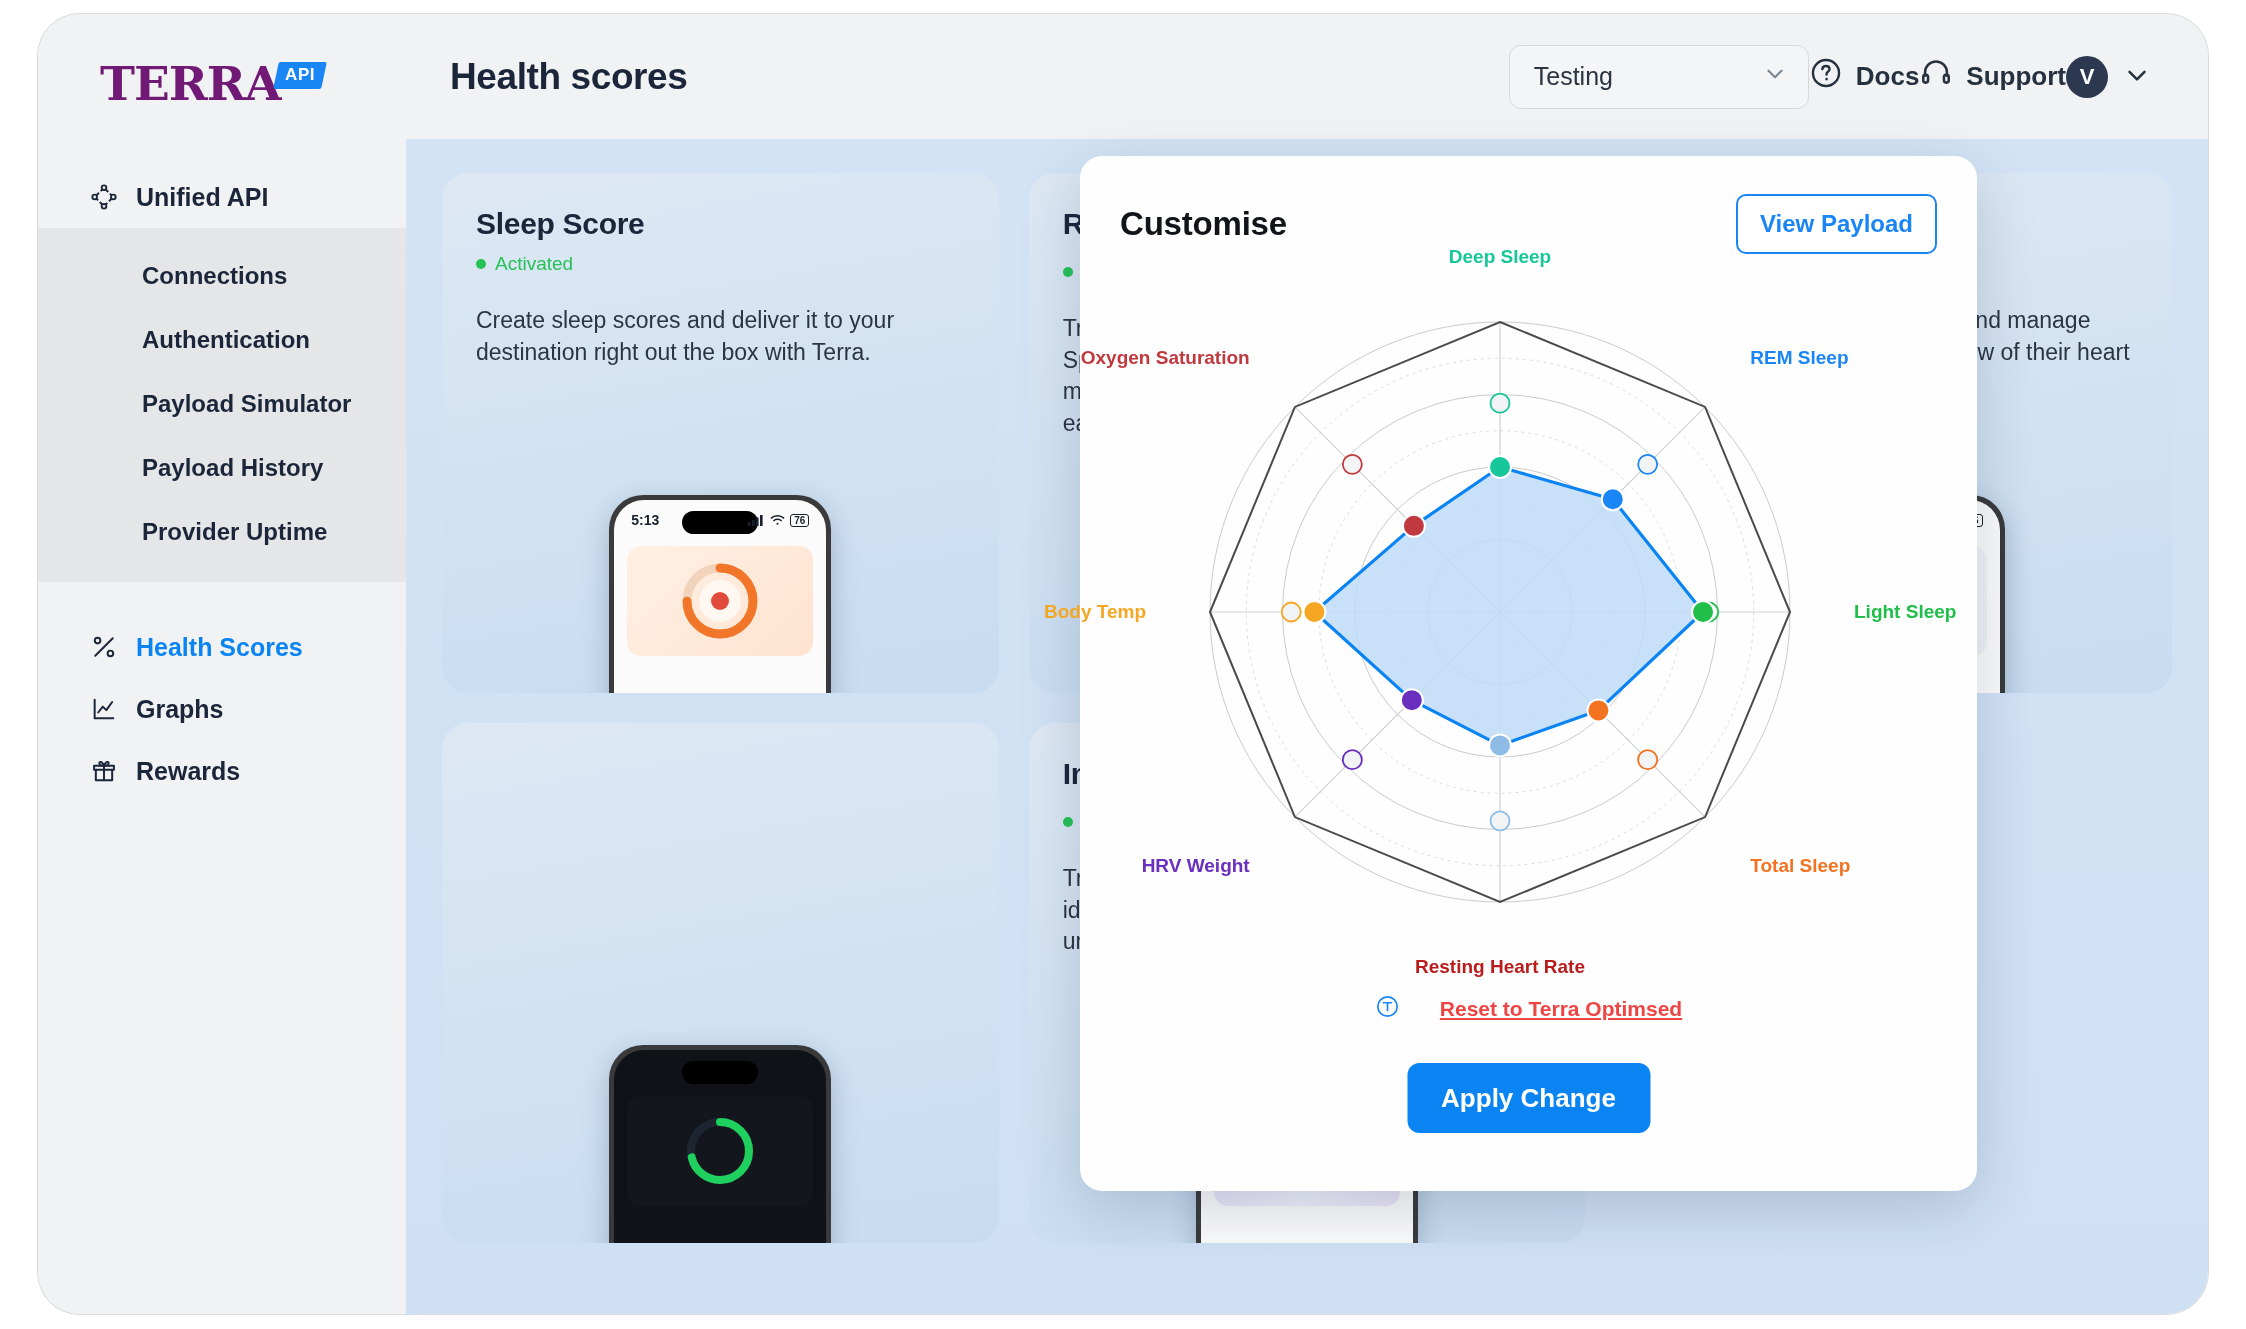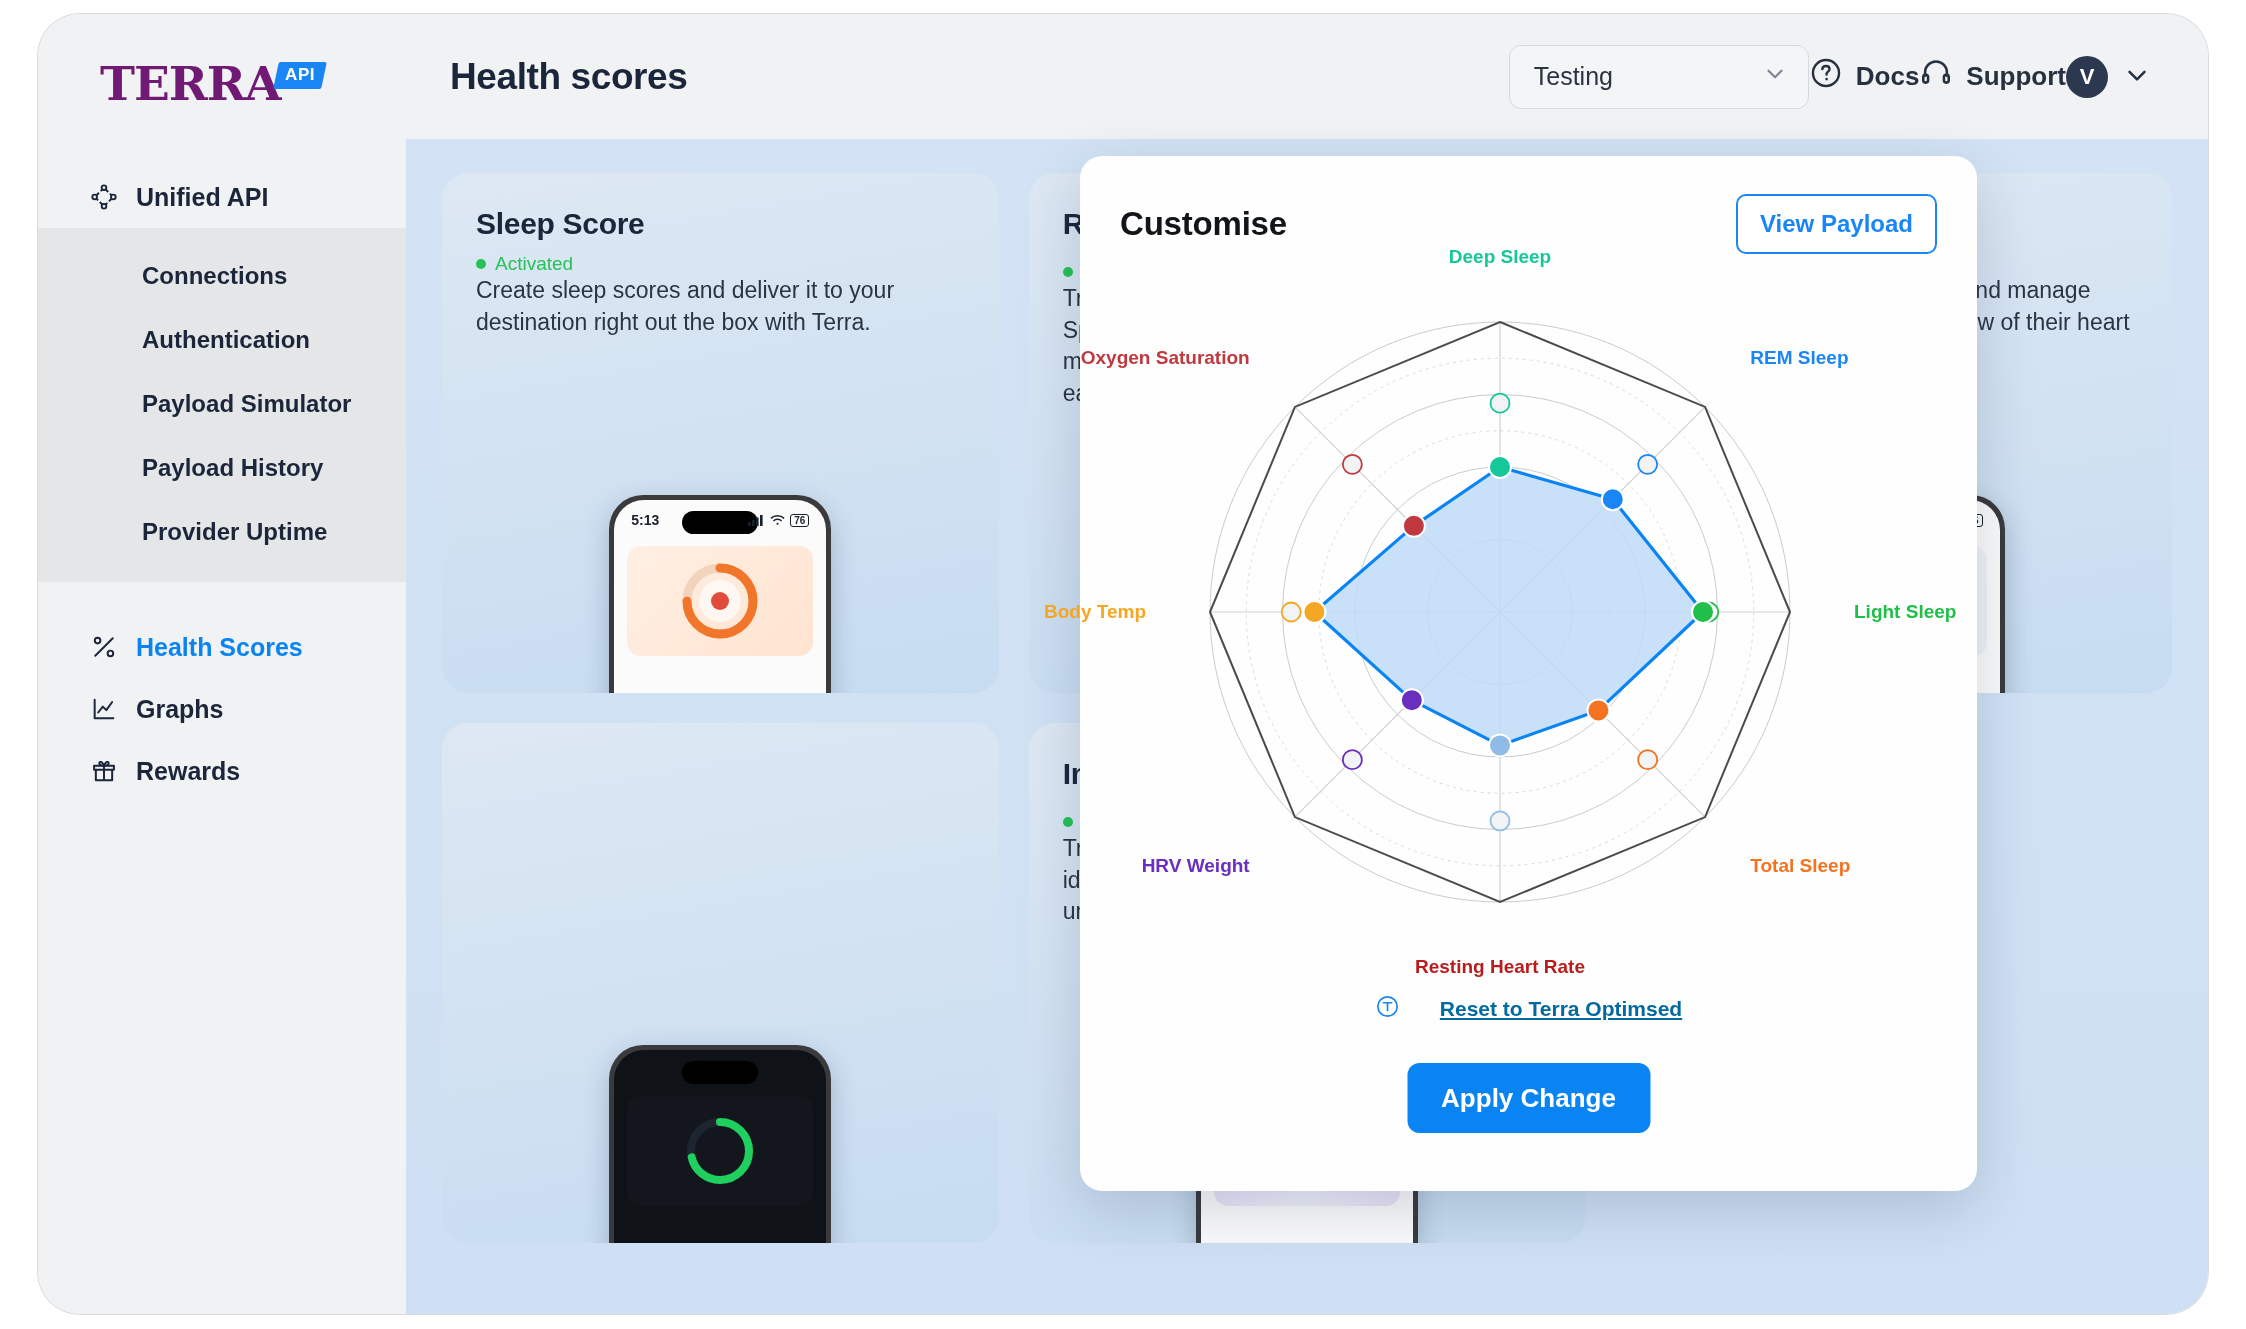--- a/index.html
+++ b/index.html
@@ -138,21 +138,21 @@
     width: 62px; height: 34px; border-radius: 17px;
     background: #0b84f3; position: relative; cursor: pointer;
   }
   .toggle .knob {
     position:absolute; right: 3px; top: 3px;
     width: 28px; height: 28px; border-radius: 50%; background: #fff;
   }
   .status-row { display:flex; align-items:center; gap: 9px; margin-top: 12px; }
   .status-dot { width: 10px; height: 10px; border-radius: 50%; background: #26c257; }
   .status-text { font-size: 19px; color: #26c257; }
-  .card-desc { font-size: 23px; line-height: 1.37; color: #2b3442; }
+  .card-desc { margin-top: 30px; font-size: 23px; line-height: 1.37; color: #2b3442; }
 
   
   .phone {
     position: absolute; left: 50%; transform: translateX(-50%);
     bottom: -132px;
     width: 222px; height: 330px;
     border-radius: 34px;
     background: #3a3a3c;
     padding: 5px;
     box-shadow: 0 8px 26px rgba(30,50,80,0.25);
@@ -204,21 +204,21 @@
   #chart-area svg { position:absolute; left:0; top:0; }
   .axis-label {
     position: absolute; font-size: 19px; font-weight: bold; white-space: nowrap;
   }
   #reset-row {
     position:absolute; left: 0; bottom: 168px; width: 100%;
     display:flex; align-items:center; justify-content:center; gap: 11px;
     cursor: pointer;
   }
   #reset-text {
-    font-size: 21px; font-weight: bold; color: #0369a1;
+    font-size: 21px; font-weight: bold; color: #ef4444;
     text-decoration: underline;
     margin-left: 29px;
   }
   #apply-btn {
     position:absolute; left: 50%; transform: translateX(-50%);
     bottom: 58px;
     width: 243px; height: 70px;
     background: #0b84f3; color: #fff;
     border: none; border-radius: 12px;
     font-size: 26px; font-weight: bold;

